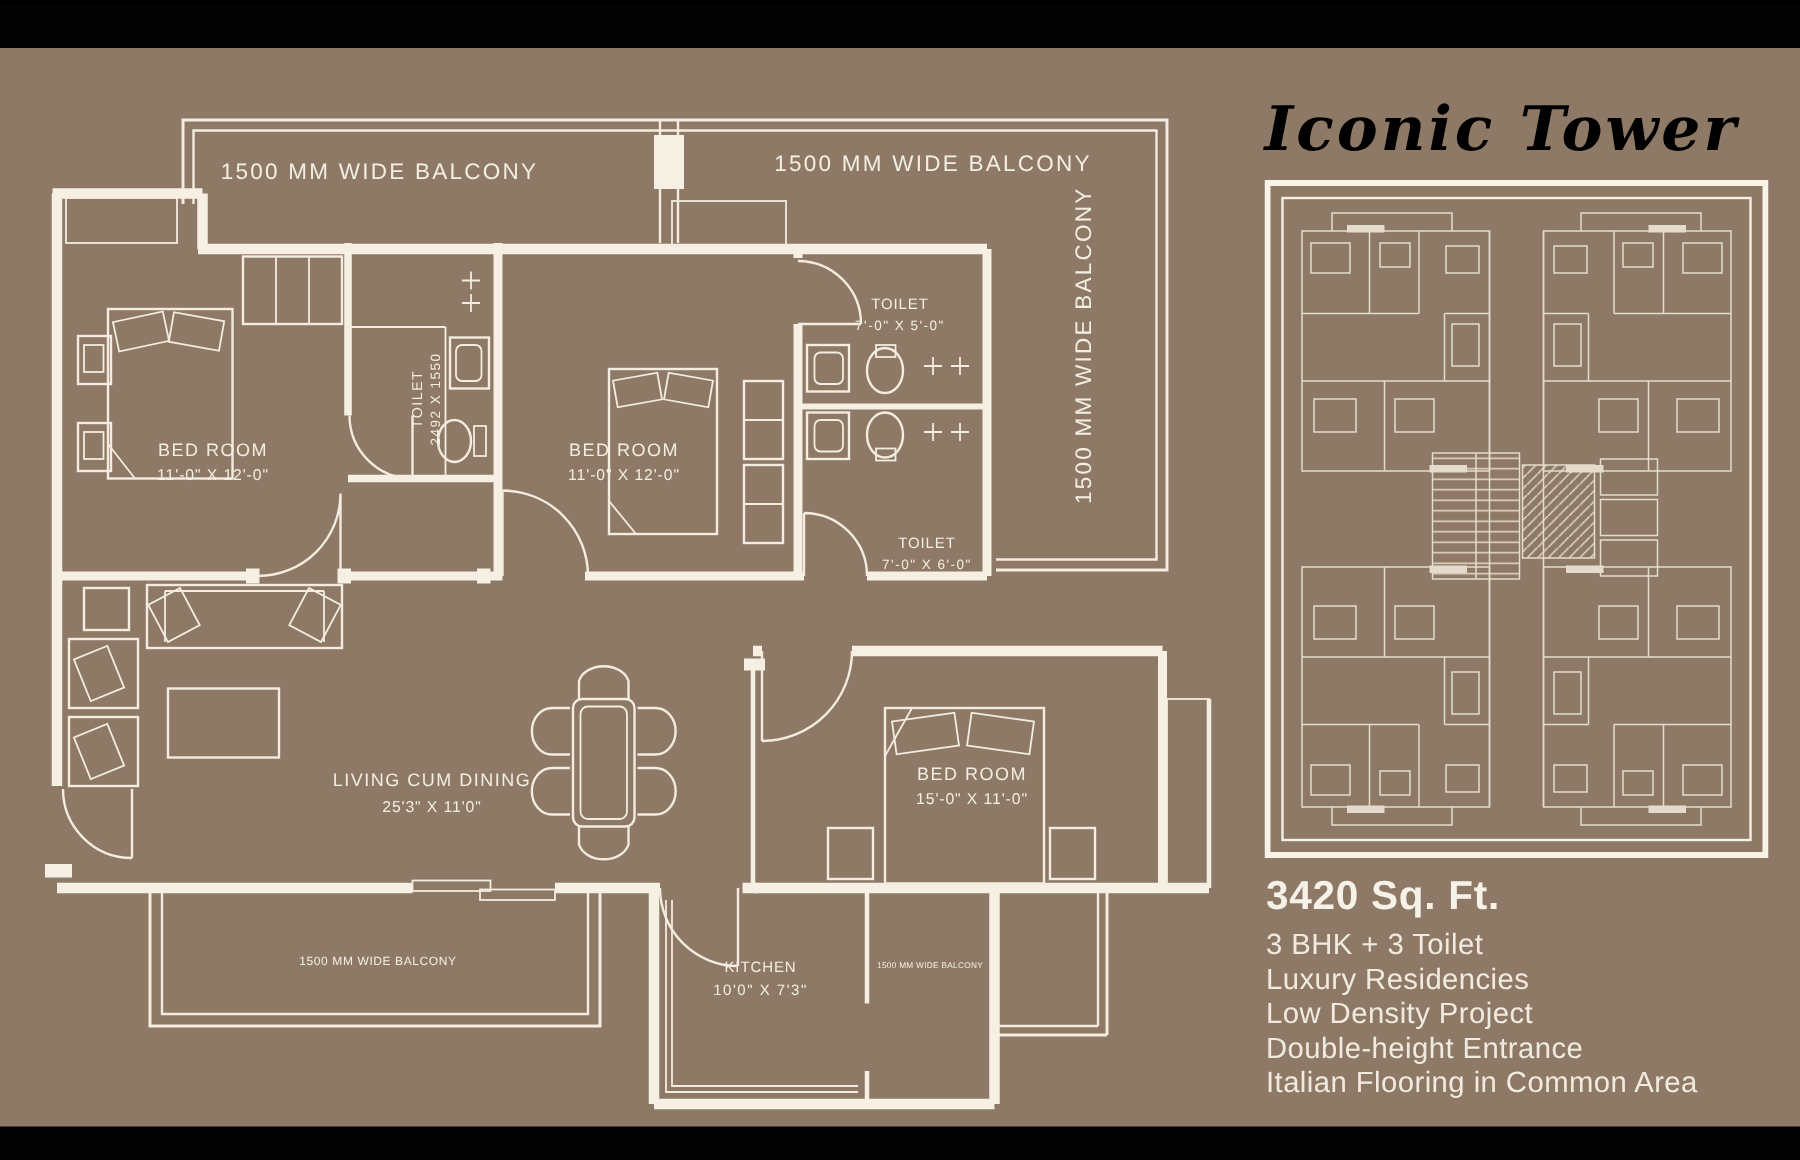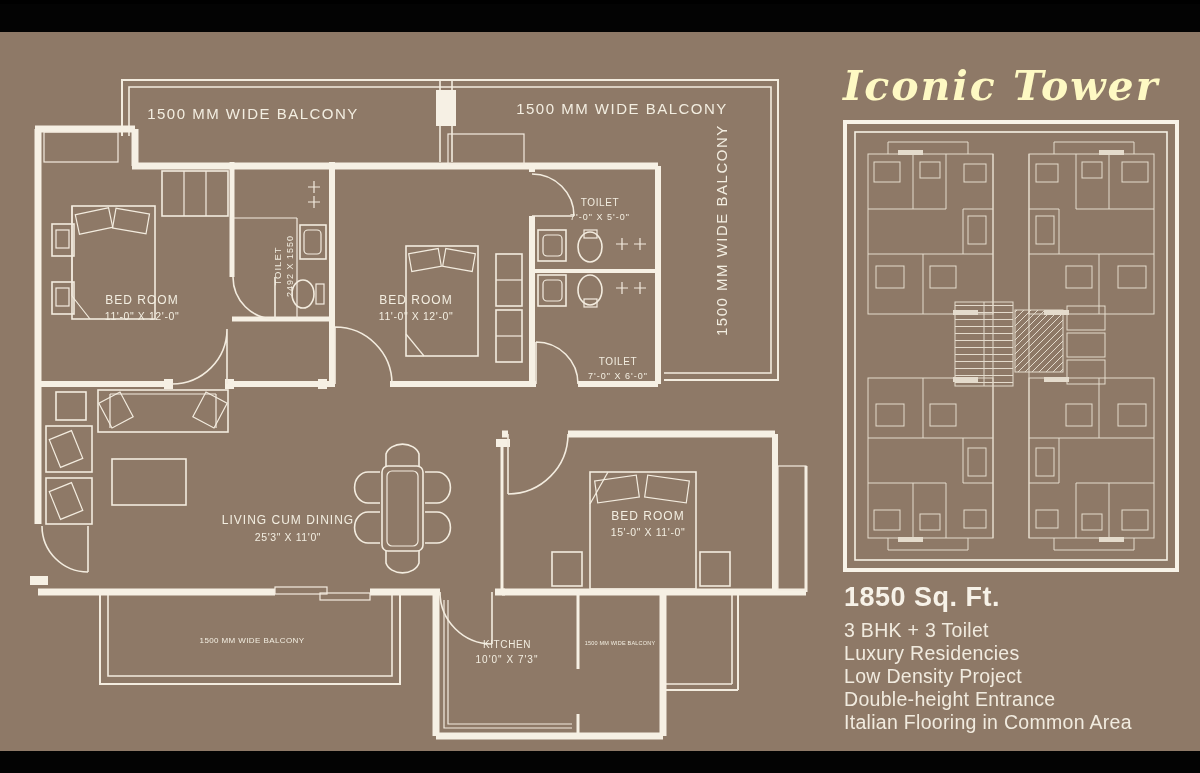--- a/index.html
+++ b/index.html
@@ -18,21 +18,21 @@
   .lbl{fill:#f3eee1;font-family:"Liberation Sans",sans-serif;letter-spacing:1px;}
   .lbl-big{font-size:15px;letter-spacing:1.5px;}
   .lbl-room{font-size:12px;letter-spacing:1px;}
   .lbl-dim{font-size:10.5px;letter-spacing:.6px;}
   .lbl-sm{font-size:10px;letter-spacing:.6px;}
   .lbl-xs{font-size:8px;letter-spacing:.4px;}
   .lbl-xxs{font-size:5.5px;letter-spacing:.2px;}
   .mid{text-anchor:middle;}
   
   #panel{position:absolute;left:843px;top:0;width:345px;}
-  #panel-title{position:absolute;left:0;top:58px;width:345px;color:#fef9c3;
+  #panel-title{position:absolute;left:0;top:58px;width:345px;color:#000000;
      font-family:"DejaVu Serif",serif;font-style:italic;font-weight:bold;font-size:41px;
      letter-spacing:2px;white-space:nowrap;}
   #tower-thumb{position:absolute;left:0;top:116px;}
   #panel-area{position:absolute;left:1px;top:578px;color:#f7f2e8;font-size:27px;font-weight:bold;letter-spacing:.5px;}
   .spec-line{position:relative;color:#f1ebdf;font-size:19.5px;line-height:23px;letter-spacing:.3px;}
   #panel-specs{position:absolute;left:1px;top:615px;width:360px;}
 </style>
 </head>
 <body>
 
@@ -273,21 +273,21 @@
         <path d="M150,34 V418 M186,34 V418"></path>
         <rect x="112" y="182" width="58" height="84" fill="url(#thH)"></rect>
         <path d="M141,182 V266"></path>
         <rect x="172" y="190" width="48" height="62" fill="url(#thD)"></rect>
         <rect x="224" y="186" width="38" height="24"></rect>
         <rect x="224" y="213" width="38" height="24"></rect>
         <rect x="224" y="240" width="38" height="24"></rect>
       </g>
     </svg>
 
-    <div id="panel-area">1850 Sq. Ft.</div>
+    <div id="panel-area">3420 Sq. Ft.</div>
     <div id="panel-specs">
       <div class="spec-line">3 BHK + 3 Toilet</div>
       <div class="spec-line">Luxury Residencies</div>
       <div class="spec-line">Low Density Project</div>
       <div class="spec-line">Double-height Entrance</div>
       <div class="spec-line">Italian Flooring in Common Area</div>
     </div>
   </div>
 
   <div class="bar" id="bar-top"></div>

